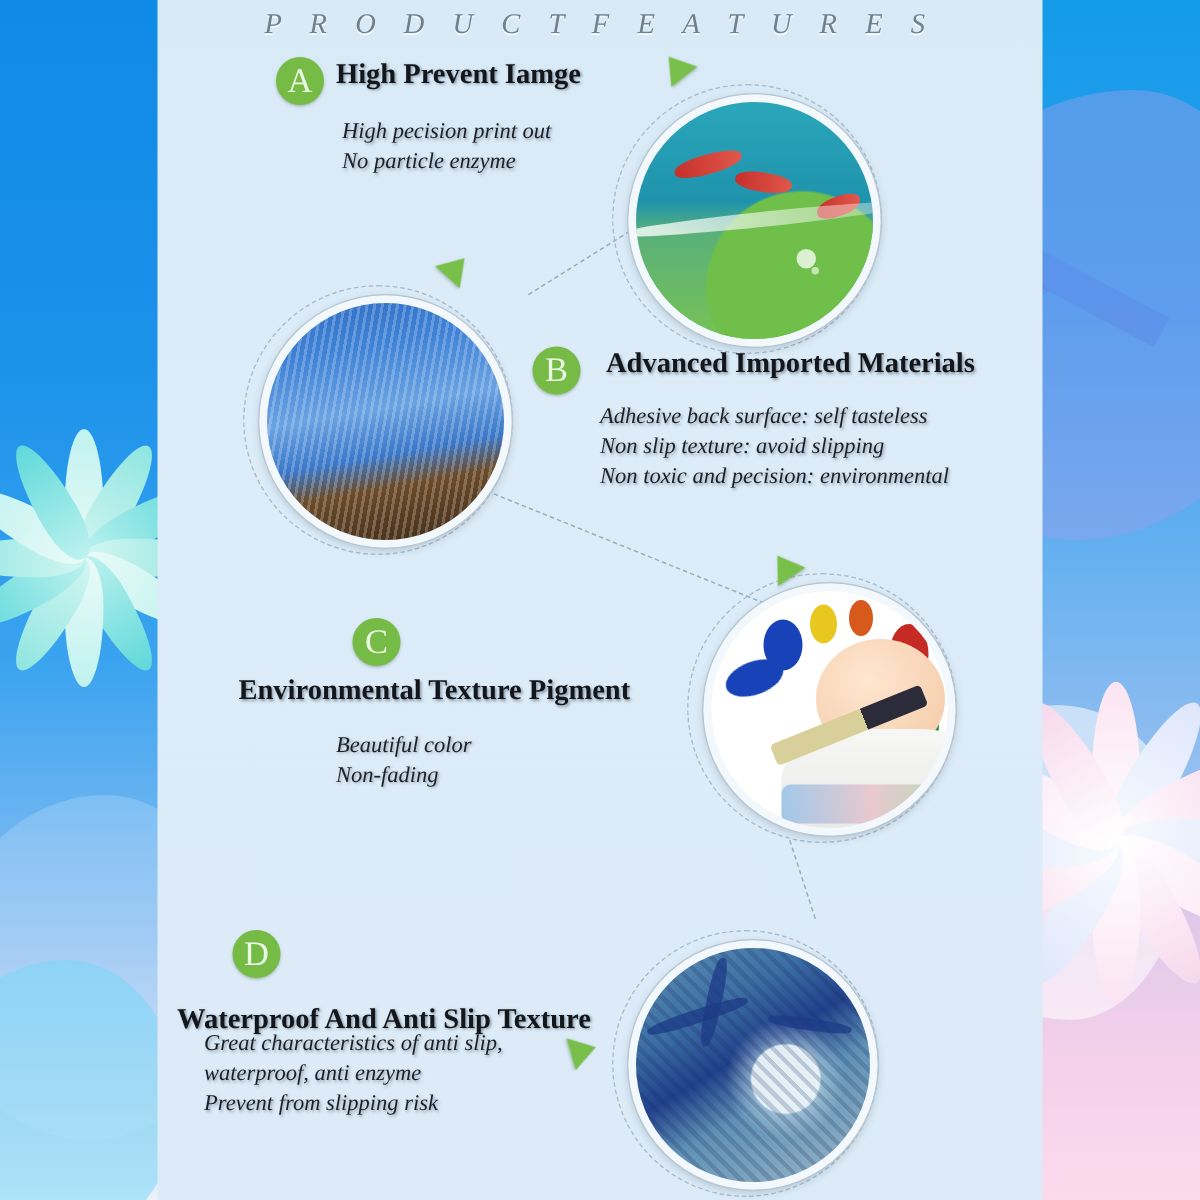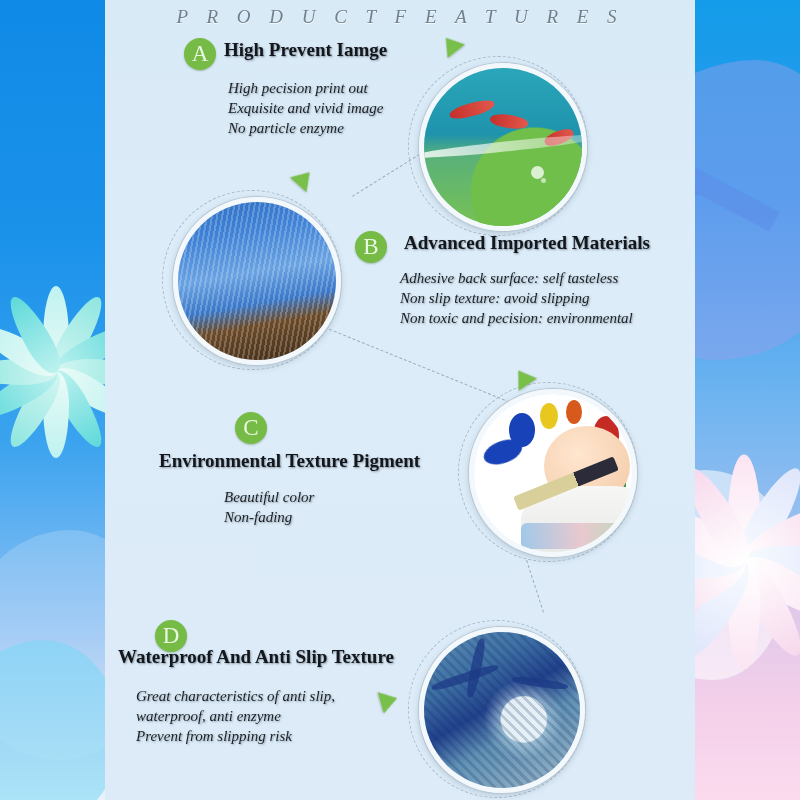--- a/index.html
+++ b/index.html
@@ -182,21 +182,20 @@
       <div class="koi k3"></div>
       <div class="wave"></div>
       <div class="drop"></div>
     </div>
   </div>
   <div class="arrow" style="left:440px;top:36px;transform:rotate(-38deg);"></div>
   <div class="badge" style="left:184px;top:38px;">A</div>
   <div class="heading" style="left:224px;top:39px;">High Prevent Iamge</div>
   <div class="body" style="left:228px;top:78px;">
     <div>High pecision print out</div>
-    <div>Exquisite and vivid image</div>
     <div>No particle enzyme</div>
   </div>
 
   <div class="ring" style="left:162px;top:190px;width:178px;height:178px;"></div>
   <div class="photo pB" style="left:173px;top:197px;width:158px;height:158px;">
     <div class="inner"></div>
   </div>
   <div class="arrow" style="left:293px;top:170px;transform:rotate(42deg);"></div>
   <div class="badge" style="left:355px;top:231px;">B</div>
   <div class="heading" style="left:404px;top:232px;">Advanced Imported Materials</div>
@@ -232,20 +231,20 @@
   <div class="ring" style="left:408px;top:620px;width:176px;height:176px;"></div>
   <div class="photo pD" style="left:419px;top:627px;width:156px;height:156px;">
     <div class="inner">
       <div class="vein" style="left:30%;top:4%;width:10px;height:60px;transform:rotate(12deg);"></div>
       <div class="vein" style="left:4%;top:26%;width:70px;height:9px;transform:rotate(-18deg);"></div>
       <div class="vein" style="right:8%;top:30%;width:56px;height:8px;transform:rotate(8deg);"></div>
     </div>
   </div>
   <div class="arrow" style="left:378px;top:692px;transform:rotate(74deg);"></div>
   <div class="badge" style="left:155px;top:620px;">D</div>
-  <div class="heading" style="left:118px;top:646px;">Waterproof And Anti Slip Texture</div>
+  <div class="heading" style="left:118px;top:669px;">Waterproof And Anti Slip Texture</div>
   <div class="body" style="left:136px;top:686px;">
     <div>Great characteristics of anti slip,</div>
     <div>waterproof, anti enzyme</div>
     <div>Prevent from slipping risk</div>
   </div>
 
 </div>
 
 </body></html>

